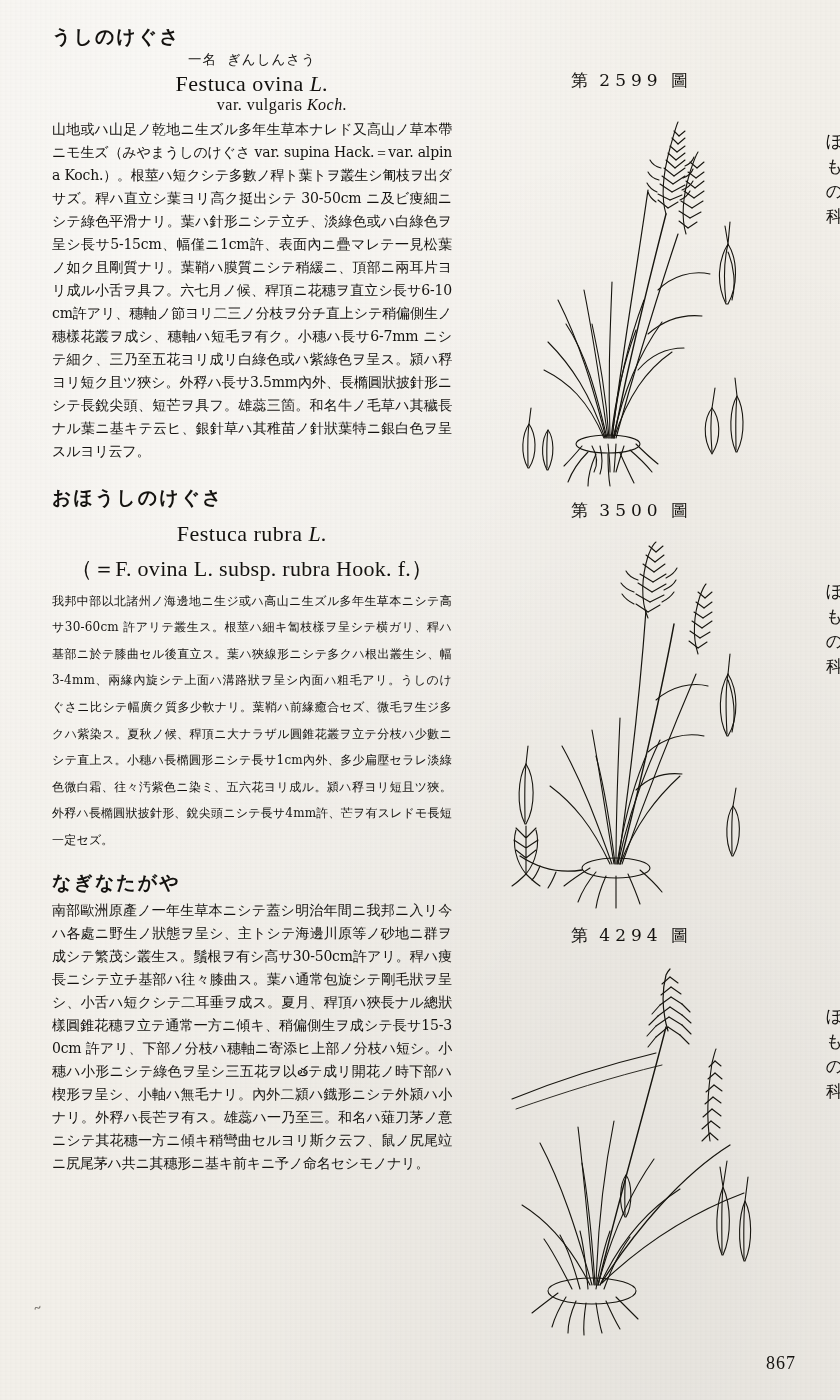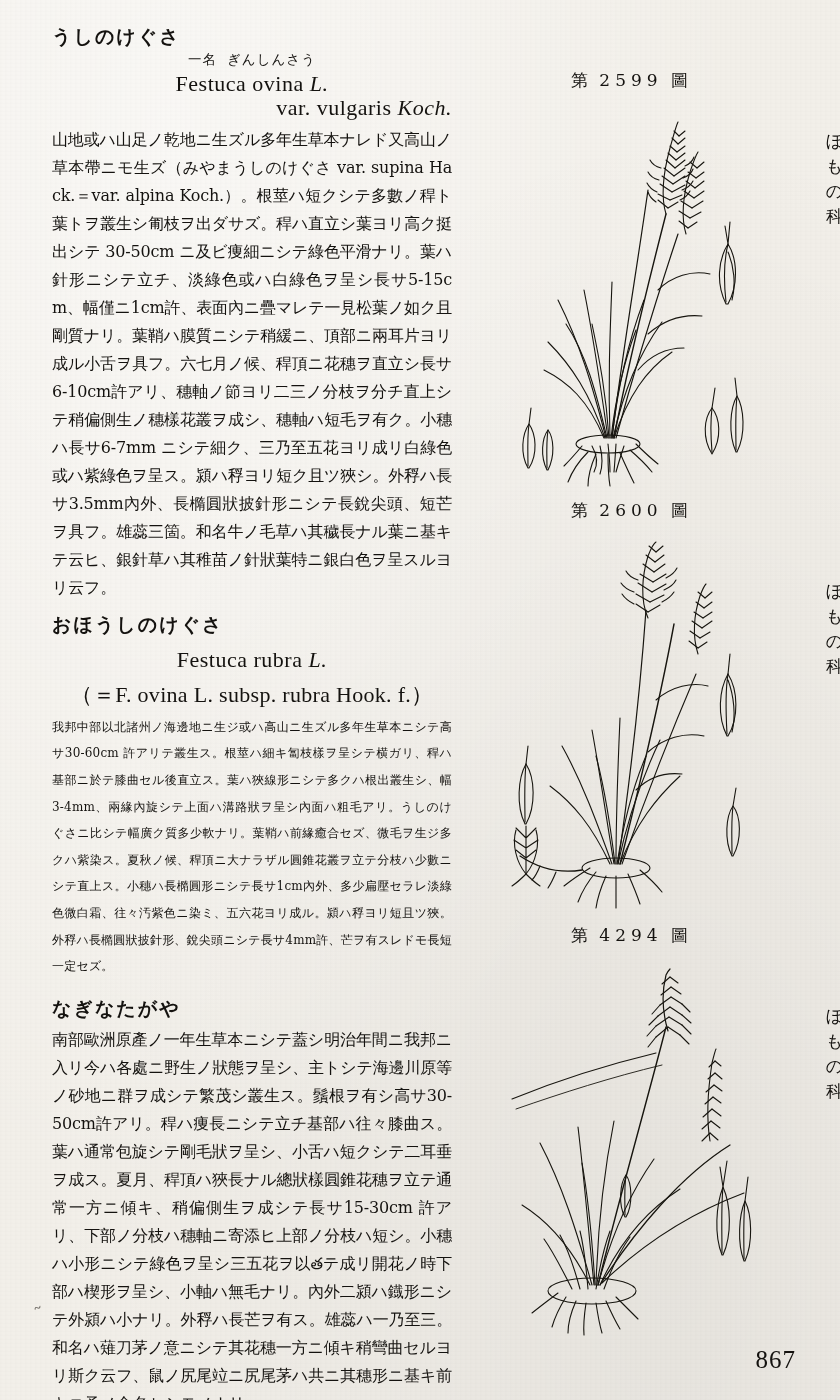--- a/index.html
+++ b/index.html
@@ -67,37 +67,37 @@
   .latin {
     text-align: center;
     font-size: 22px;
     font-family: "Liberation Serif", serif;
     letter-spacing: 0.5px;
     margin-top: 2px;
     line-height: 1.2;
   }
   .latin .auth { font-style: italic; }
   .latin-2 {
-    text-align: right;
-    font-size: 22px;
+    text-align: center;
+    font-size: 16px;
     margin-top: -2px;
     padding-left: 60px;
   }
   .synonym {
     text-align: center;
     font-size: 22px;
     margin-top: 6px;
     letter-spacing: 0.3px;
   }
 
   
   .body-text {
     font-family: "DejaVu Serif", serif;
-    font-size: 16px;
-    line-height: 28px;
+    font-size: 14px;
+    line-height: 23px;
     letter-spacing: -0.2px;
     text-align: justify;
     margin-top: 4px;
     word-break: break-all;
   }
   .body-text.wide {
     font-size: 12px;
     line-height: 26.6px;
     letter-spacing: 0.2px;
   }
@@ -126,21 +126,21 @@
     text-align: center;
     width: 26px;
     letter-spacing: 1px;
   }
   .side-label span { display: block; }
 
   .page-num {
     position: absolute;
     right: 44px;
     bottom: 26px;
-    font-size: 25px;
+    font-size: 18px;
     font-family: "Liberation Serif", serif;
     letter-spacing: 1px;
   }
   .corner-mark {
     position: absolute;
     left: 34px;
     bottom: 84px;
     font-size: 13px;
     color: #4a463f;
     transform: rotate(-18deg);
@@ -165,21 +165,21 @@
         <span>Festuca ovina</span>
         <span class="auth">L.</span>
       </div>
       <div class="latin latin-2">
         <span>var. vulgaris</span>
         <span class="auth">Koch.</span>
       </div>
       <div class="body-text">山地或ハ山足ノ乾地ニ生ズル多年生草本ナレド又高山ノ草本帶ニモ生ズ（みやまうしのけぐさ var. supina Hack.＝var. alpina Koch.）。根莖ハ短クシテ多數ノ稈ト葉トヲ叢生シ匍枝ヲ出ダサズ。稈ハ直立シ葉ヨリ高ク挺出シテ 30-50cm ニ及ビ痩細ニシテ綠色平滑ナリ。葉ハ針形ニシテ立チ、淡綠色或ハ白綠色ヲ呈シ長サ5-15cm、幅僅ニ1cm許、表面內ニ疊マレテ一見松葉ノ如ク且剛質ナリ。葉鞘ハ膜質ニシテ稍緩ニ、頂部ニ兩耳片ヨリ成ル小舌ヲ具フ。六七月ノ候、稈頂ニ花穗ヲ直立シ長サ6-10cm許アリ、穗軸ノ節ヨリ二三ノ分枝ヲ分チ直上シテ稍偏側生ノ穗樣花叢ヲ成シ、穗軸ハ短毛ヲ有ク。小穗ハ長サ6-7mm ニシテ細ク、三乃至五花ヨリ成リ白綠色或ハ紫綠色ヲ呈ス。潁ハ稃ヨリ短ク且ツ狹シ。外稃ハ長サ3.5mm內外、長橢圓狀披針形ニシテ長銳尖頭、短芒ヲ具フ。雄蕊三箇。和名牛ノ毛草ハ其穢長ナル葉ニ基キテ云ヒ、銀針草ハ其稚苗ノ針狀葉特ニ銀白色ヲ呈スルヨリ云フ。</div>
     </div>
 
-    <div class="entry" style="margin-top:14px;">
+    <div class="entry" style="margin-top:26px;">
       <div class="jp-title">おほうしのけぐさ</div>
       <div class="latin" style="margin-top:10px;">
         <span>Festuca rubra</span>
         <span class="auth">L.</span>
       </div>
       <div class="synonym">（＝F. ovina L. subsp. rubra Hook. f.）</div>
       <div class="body-text wide">我邦中部以北諸州ノ海邊地ニ生ジ或ハ高山ニ生ズル多年生草本ニシテ高サ30-60cm 許アリテ叢生ス。根莖ハ細キ匐枝樣ヲ呈シテ横ガリ、稈ハ基部ニ於テ膝曲セル後直立ス。葉ハ狹線形ニシテ多クハ根出叢生シ、幅3-4mm、兩緣內旋シテ上面ハ溝路狀ヲ呈シ內面ハ粗毛アリ。うしのけぐさニ比シテ幅廣ク質多少軟ナリ。葉鞘ハ前緣癒合セズ、微毛ヲ生ジ多クハ紫染ス。夏秋ノ候、稈頂ニ大ナラザル圓錐花叢ヲ立テ分枝ハ少數ニシテ直上ス。小穗ハ長橢圓形ニシテ長サ1cm內外、多少扁壓セラレ淡綠色微白霜、往々汚紫色ニ染ミ、五六花ヨリ成ル。潁ハ稃ヨリ短且ツ狹。外稃ハ長橢圓狀披針形、銳尖頭ニシテ長サ4mm許、芒ヲ有スレドモ長短一定セズ。</div>
     </div>
 
     <div class="entry" style="margin-top:20px;">
@@ -271,21 +271,21 @@
               <path d="M8 0 C6 14 7 28 7 38"></path>
             </g>
           </g>
         </svg>
       </div>
     </div>
 
     <div class="fig-block" style="height:425px;">
       <div class="fig-caption">
         <span>第</span>
-        <span class="num">2600</span>
+        <span class="num">3500</span>
         <span>圖</span>
       </div>
       <div class="side-label" style="top:80px;">
         <span>ほ</span>
         <span>も</span>
         <span>の</span>
         <span>科</span>
       </div>
       <div class="fig-art">
         <svg width="270" height="390" viewBox="0 0 270 390" aria-hidden="true">

